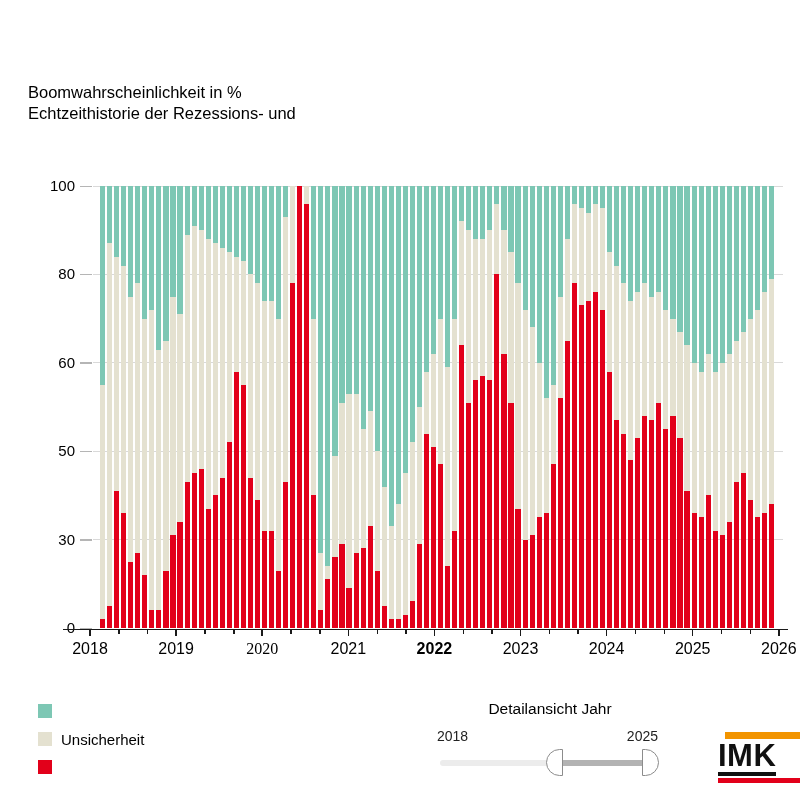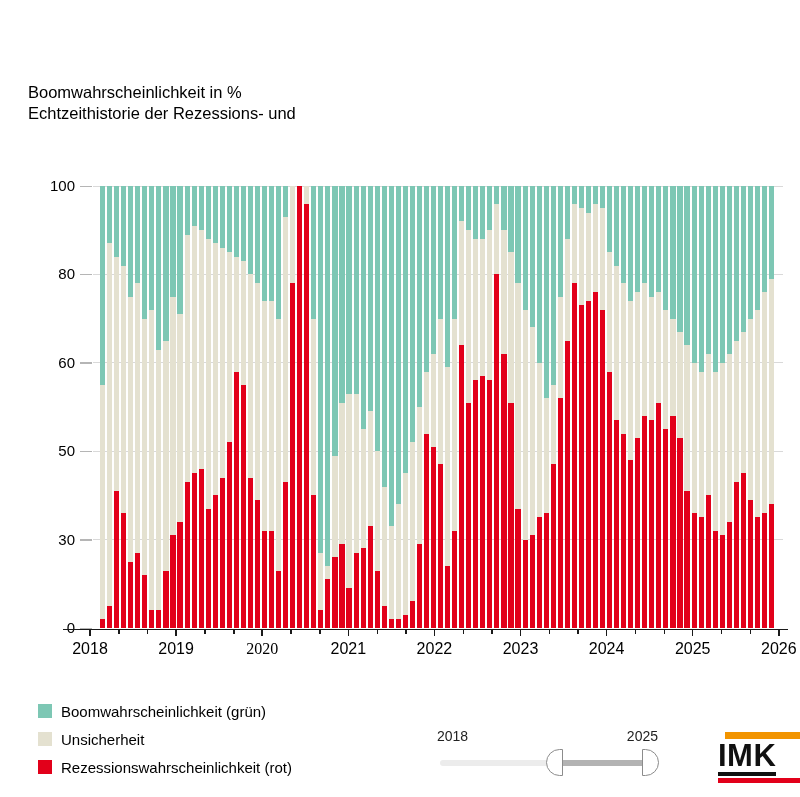--- a/index.html
+++ b/index.html
@@ -557,52 +557,51 @@
       <div class="xtick" style="left: 233px; top: 630px; height: 3.5px;"></div>
       <div class="xtick" style="left: 261.45px; top: 630px; height: 6px;"></div>
       <div class="xlabel" style="left: 234.2px; top: 640px; font-family: Liberation Serif, serif;">2020</div>
       <div class="xtick" style="left: 290.4px; top: 630px; height: 3.5px;"></div>
       <div class="xtick" style="left: 319.1px; top: 630px; height: 3.5px;"></div>
       <div class="xtick" style="left: 347.55px; top: 630px; height: 6px;"></div>
       <div class="xlabel" style="left: 320.3px; top: 640px;">2021</div>
       <div class="xtick" style="left: 376.5px; top: 630px; height: 3.5px;"></div>
       <div class="xtick" style="left: 405.2px; top: 630px; height: 3.5px;"></div>
       <div class="xtick" style="left: 433.65px; top: 630px; height: 6px;"></div>
-      <div class="xlabel" style="left: 406.4px; top: 640px;">2022</div>
+      <div class="xlabel" style="left: 406.4px; top: 640px; font-weight: bold;">2022</div>
       <div class="xtick" style="left: 462.6px; top: 630px; height: 3.5px;"></div>
       <div class="xtick" style="left: 491.3px; top: 630px; height: 3.5px;"></div>
       <div class="xtick" style="left: 519.75px; top: 630px; height: 6px;"></div>
       <div class="xlabel" style="left: 492.5px; top: 640px;">2023</div>
       <div class="xtick" style="left: 548.7px; top: 630px; height: 3.5px;"></div>
       <div class="xtick" style="left: 577.4px; top: 630px; height: 3.5px;"></div>
       <div class="xtick" style="left: 605.85px; top: 630px; height: 6px;"></div>
       <div class="xlabel" style="left: 578.6px; top: 640px;">2024</div>
       <div class="xtick" style="left: 634.8px; top: 630px; height: 3.5px;"></div>
       <div class="xtick" style="left: 663.5px; top: 630px; height: 3.5px;"></div>
       <div class="xtick" style="left: 691.95px; top: 630px; height: 6px;"></div>
       <div class="xlabel" style="left: 664.7px; top: 640px;">2025</div>
       <div class="xtick" style="left: 720.9px; top: 630px; height: 3.5px;"></div>
       <div class="xtick" style="left: 749.6px; top: 630px; height: 3.5px;"></div>
       <div class="xtick" style="left: 778.05px; top: 630px; height: 6px;"></div>
       <div class="xlabel" style="left: 750.8px; top: 640px;">2026</div>
     </div>
 
   <div class="legend-row" style="top:701px">
     <span class="swatch" id="sw0" style="background: rgb(125, 199, 180);"></span>
-    <span class="legend-label">Boomwahrscheinlichkeit (grün)</span>
   </div>
   <div class="legend-row" style="top:729px">
     <span class="swatch" id="sw1" style="background: rgb(228, 225, 208);"></span>
     <span class="legend-label">Unsicherheit</span>
   </div>
   <div class="legend-row" style="top:757px">
     <span class="swatch" id="sw2" style="background: rgb(226, 0, 26);"></span>
-    <span class="legend-label">Rezessionswahrscheinlichkeit (rot)</span>
   </div>
 
+  <div class="slider-title">Detailansicht Jahr</div>
   <div class="slider-minmax" style="left:437px">2018</div>
   <div class="slider-minmax" style="left:600px;width:58px;text-align:right">2025</div>
   <div class="slider-track"></div>
   <div class="slider-range" id="sliderRange" style="left: 553.88px; width: 96.36px;"></div>
   <div class="slider-handle handle-left" id="handleL" style="left: 545.88px;"></div>
   <div class="slider-handle handle-right" id="handleR" style="left: 642.24px;"></div>
 
   <div class="logo">
     <div class="logo-orange" id="logoOrange" style="background: rgb(242, 148, 0);"></div>
     <span class="logo-text">IMK</span>

